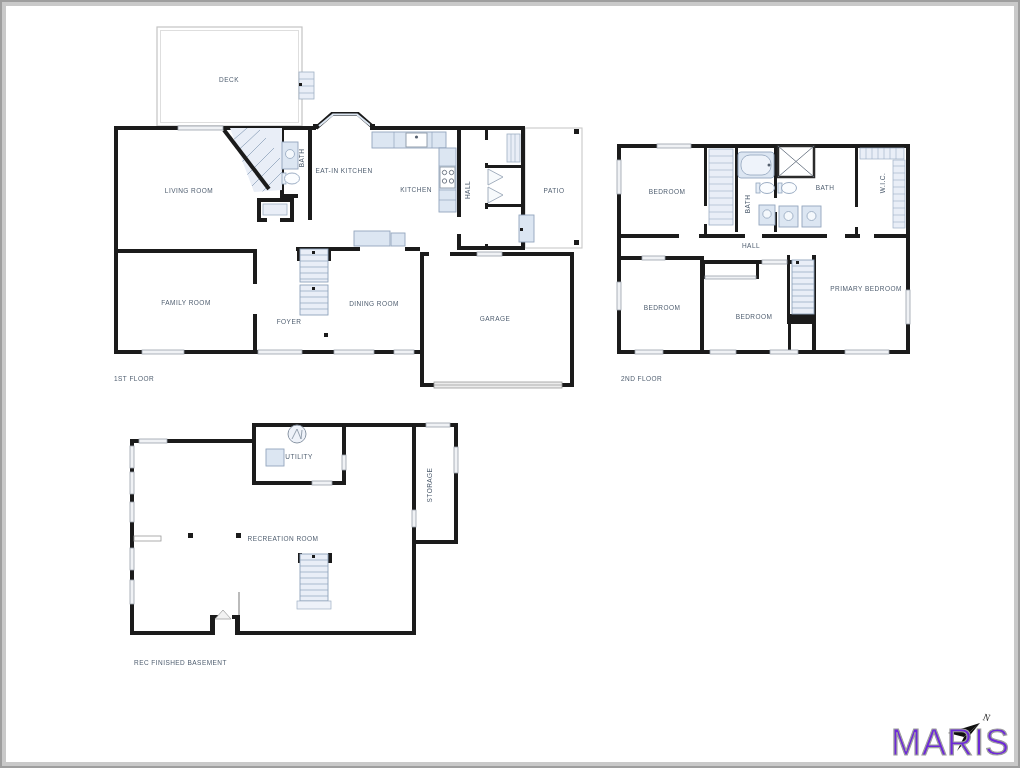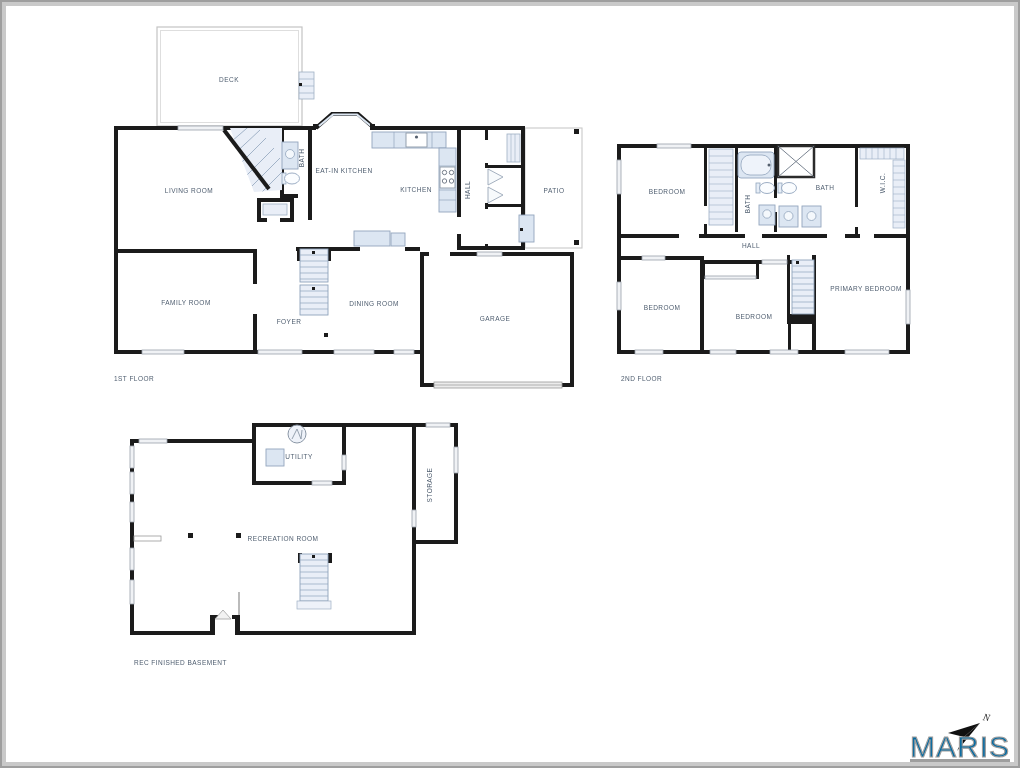--- a/index.html
+++ b/index.html
@@ -15,22 +15,22 @@
     font-size:6.5px; line-height:1; letter-spacing:.45px;
     color:#4d5c6e; white-space:nowrap; pointer-events:none;
   }
   .room-label.vert{ transform:translate(-50%,-50%) rotate(-90deg); }
   .floor-title{
     position:absolute; font-size:6.5px; line-height:1; letter-spacing:.45px;
     color:#4d5c6e; white-space:nowrap;
   }
   .maris{
     position:absolute; right:8px; bottom:2px;
-    font-size:30px; font-weight:400; letter-spacing:1px;
-    color:#0369a1;text-decoration:underline; -webkit-text-stroke:1.2px #9e9e9e;
+    font-size:36px; font-weight:400; letter-spacing:1px;
+    color:#6d28d9; -webkit-text-stroke:1.2px #9e9e9e;
   }
 </style>
 </head>
 <body>
 
 <div class="canvas">
 
 <svg width="1020" height="768" viewBox="0 0 1020 768">
   <defs>
     <clipPath id="winderClip">

